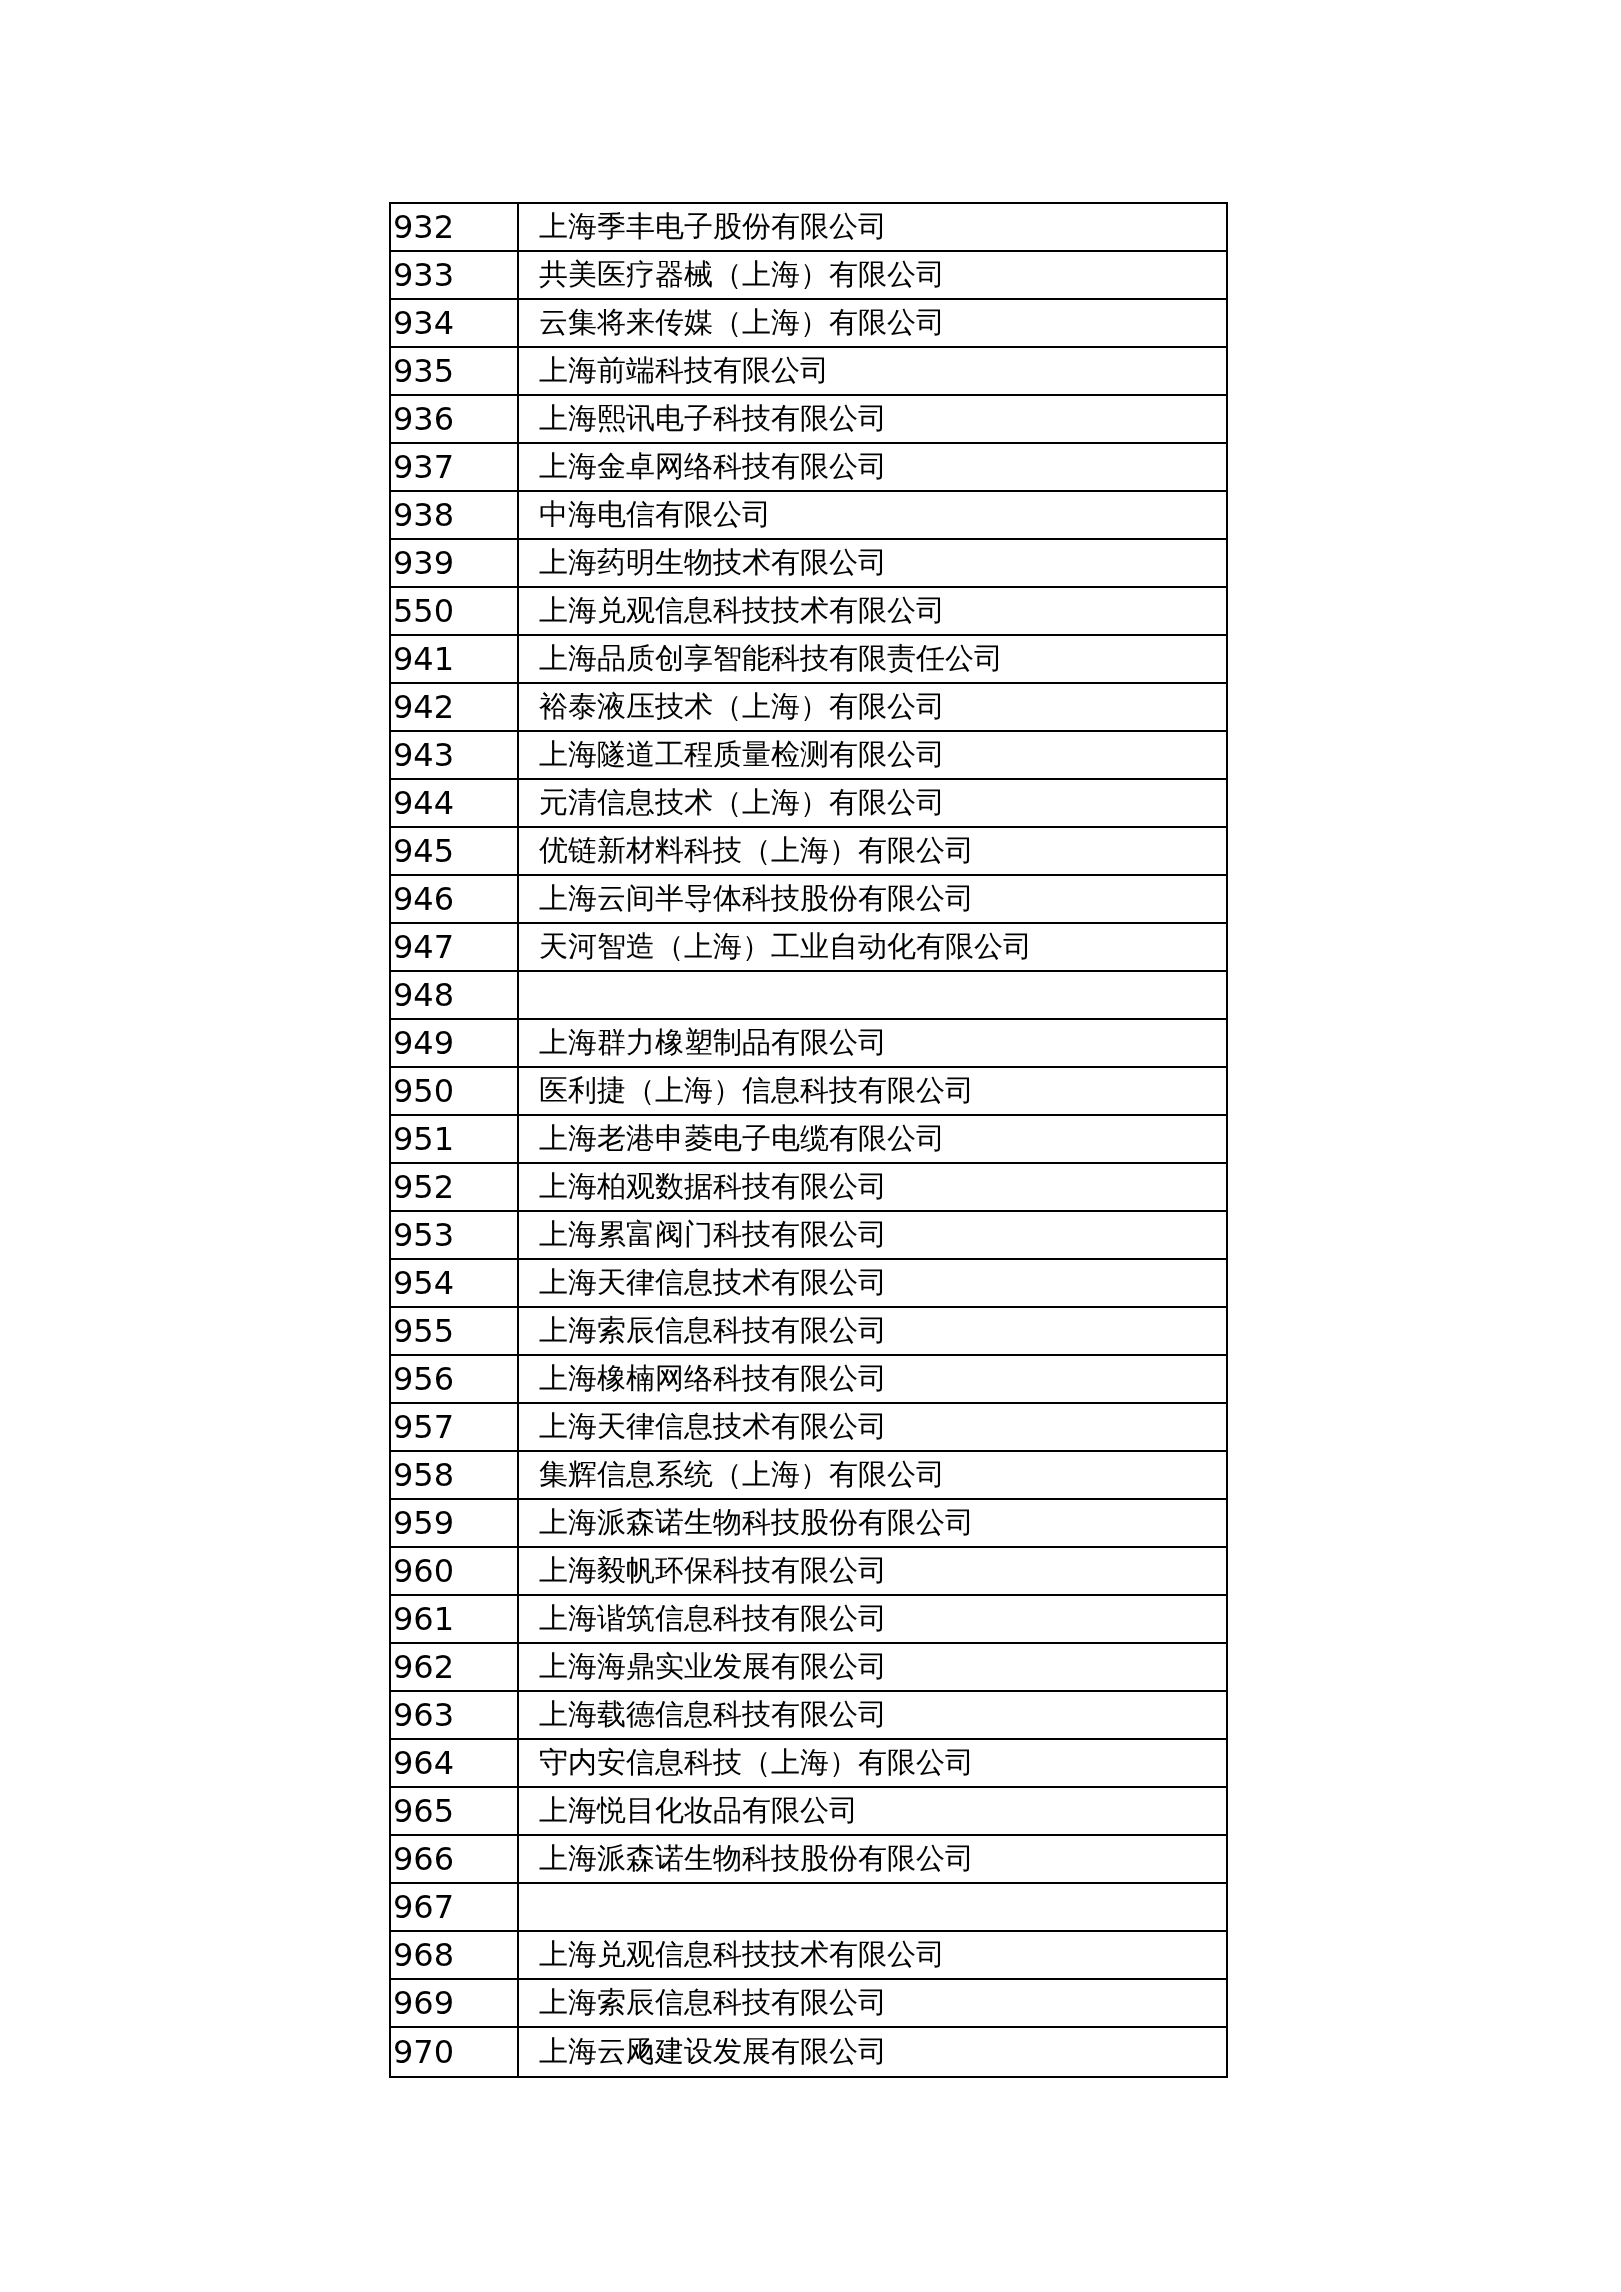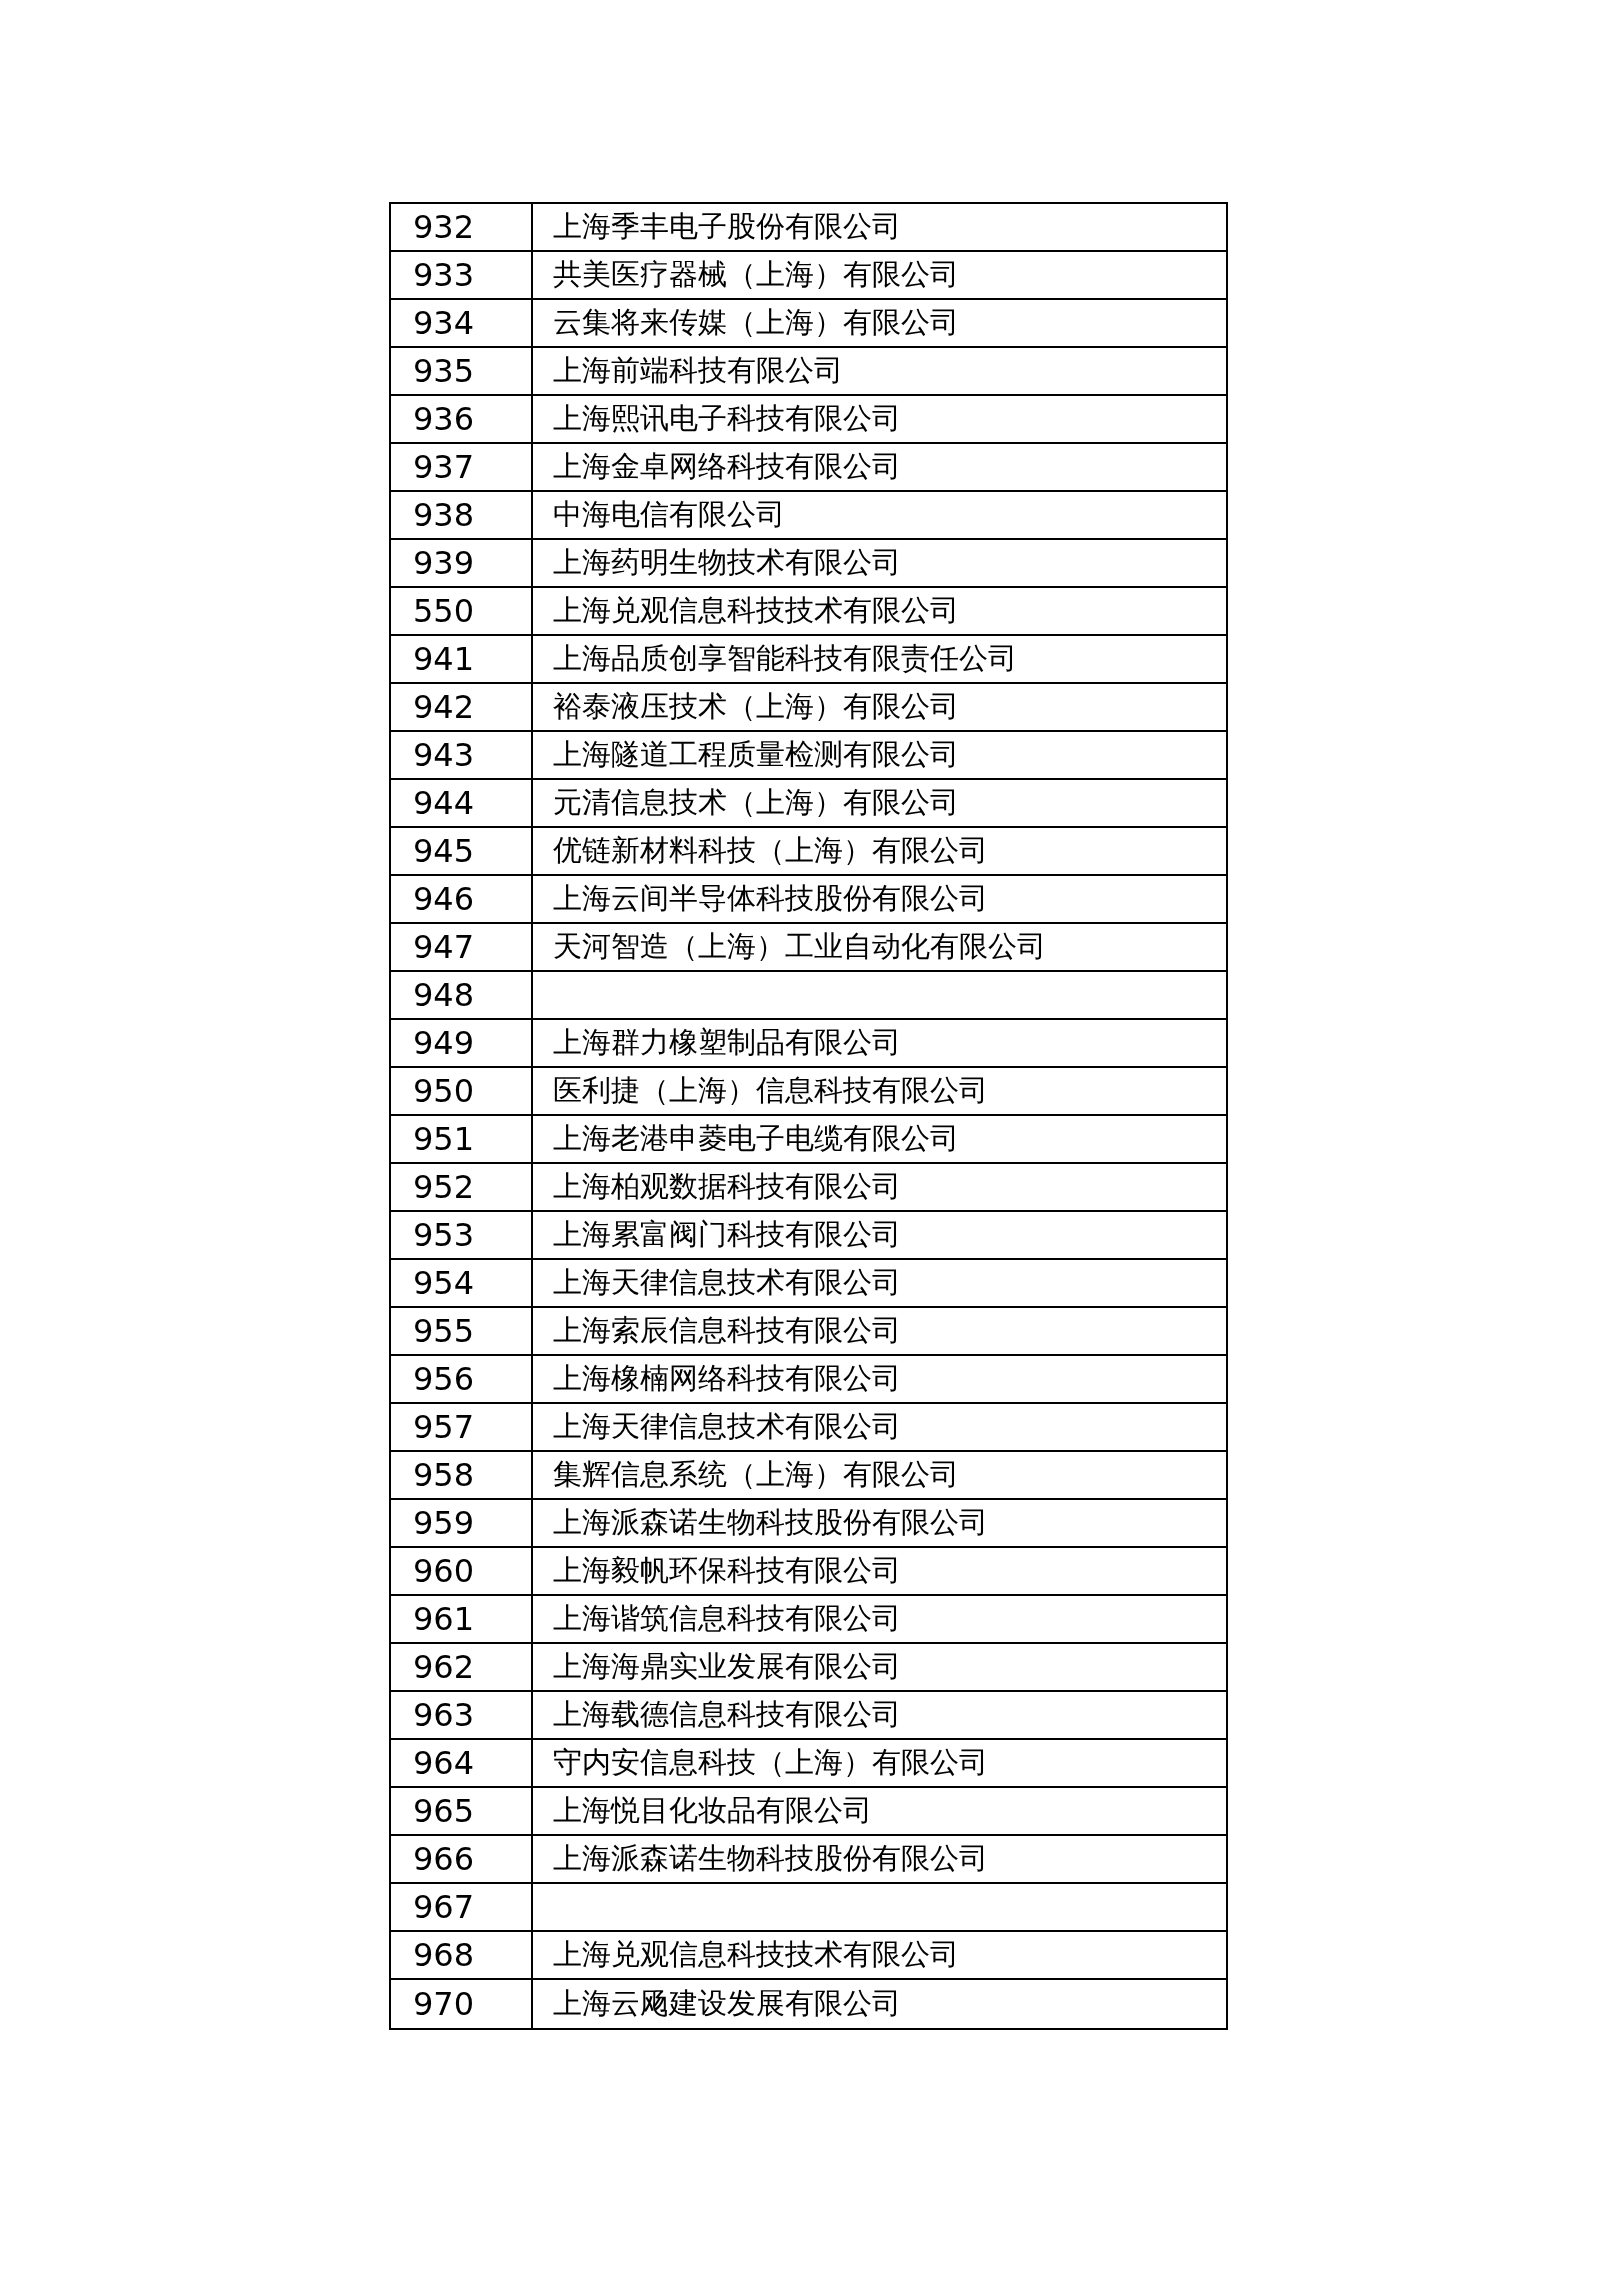--- a/index.html
+++ b/index.html
@@ -35,23 +35,23 @@
     border-bottom: none;
   }
   .cell {
     display: flex;
     align-items: center;
     box-sizing: border-box;
     overflow: hidden;
     white-space: nowrap;
   }
   .cell.num {
-    width: 142px;
+    width: 128px;
     border-right: 2.9px solid #000000;
-    padding-left: 22px;
+    padding-left: 2px;
     font-family: "DejaVu Sans", sans-serif;
     font-size: 32px;
     letter-spacing: 0px;
   }
   .cell.name {
     flex: 1;
     padding-left: 20px;
     font-size: 29px;
     font-family: "Liberation Serif", serif;
   }
@@ -201,18 +201,22 @@
         <div class="cell name">上海派森诺生物科技股份有限公司</div>
       </div>
       <div class="trow">
         <div class="cell num">967</div>
       </div>
       <div class="trow">
         <div class="cell num">968</div>
         <div class="cell name">上海兑观信息科技技术有限公司</div>
       </div>
       <div class="trow">
+        <div class="cell num">969</div>
+        <div class="cell name">上海索辰信息科技有限公司</div>
+      </div>
+      <div class="trow">
         <div class="cell num">970</div>
         <div class="cell name">上海云飏建设发展有限公司</div>
       </div>
     </div>
 </div>
 
 
 </body></html>

